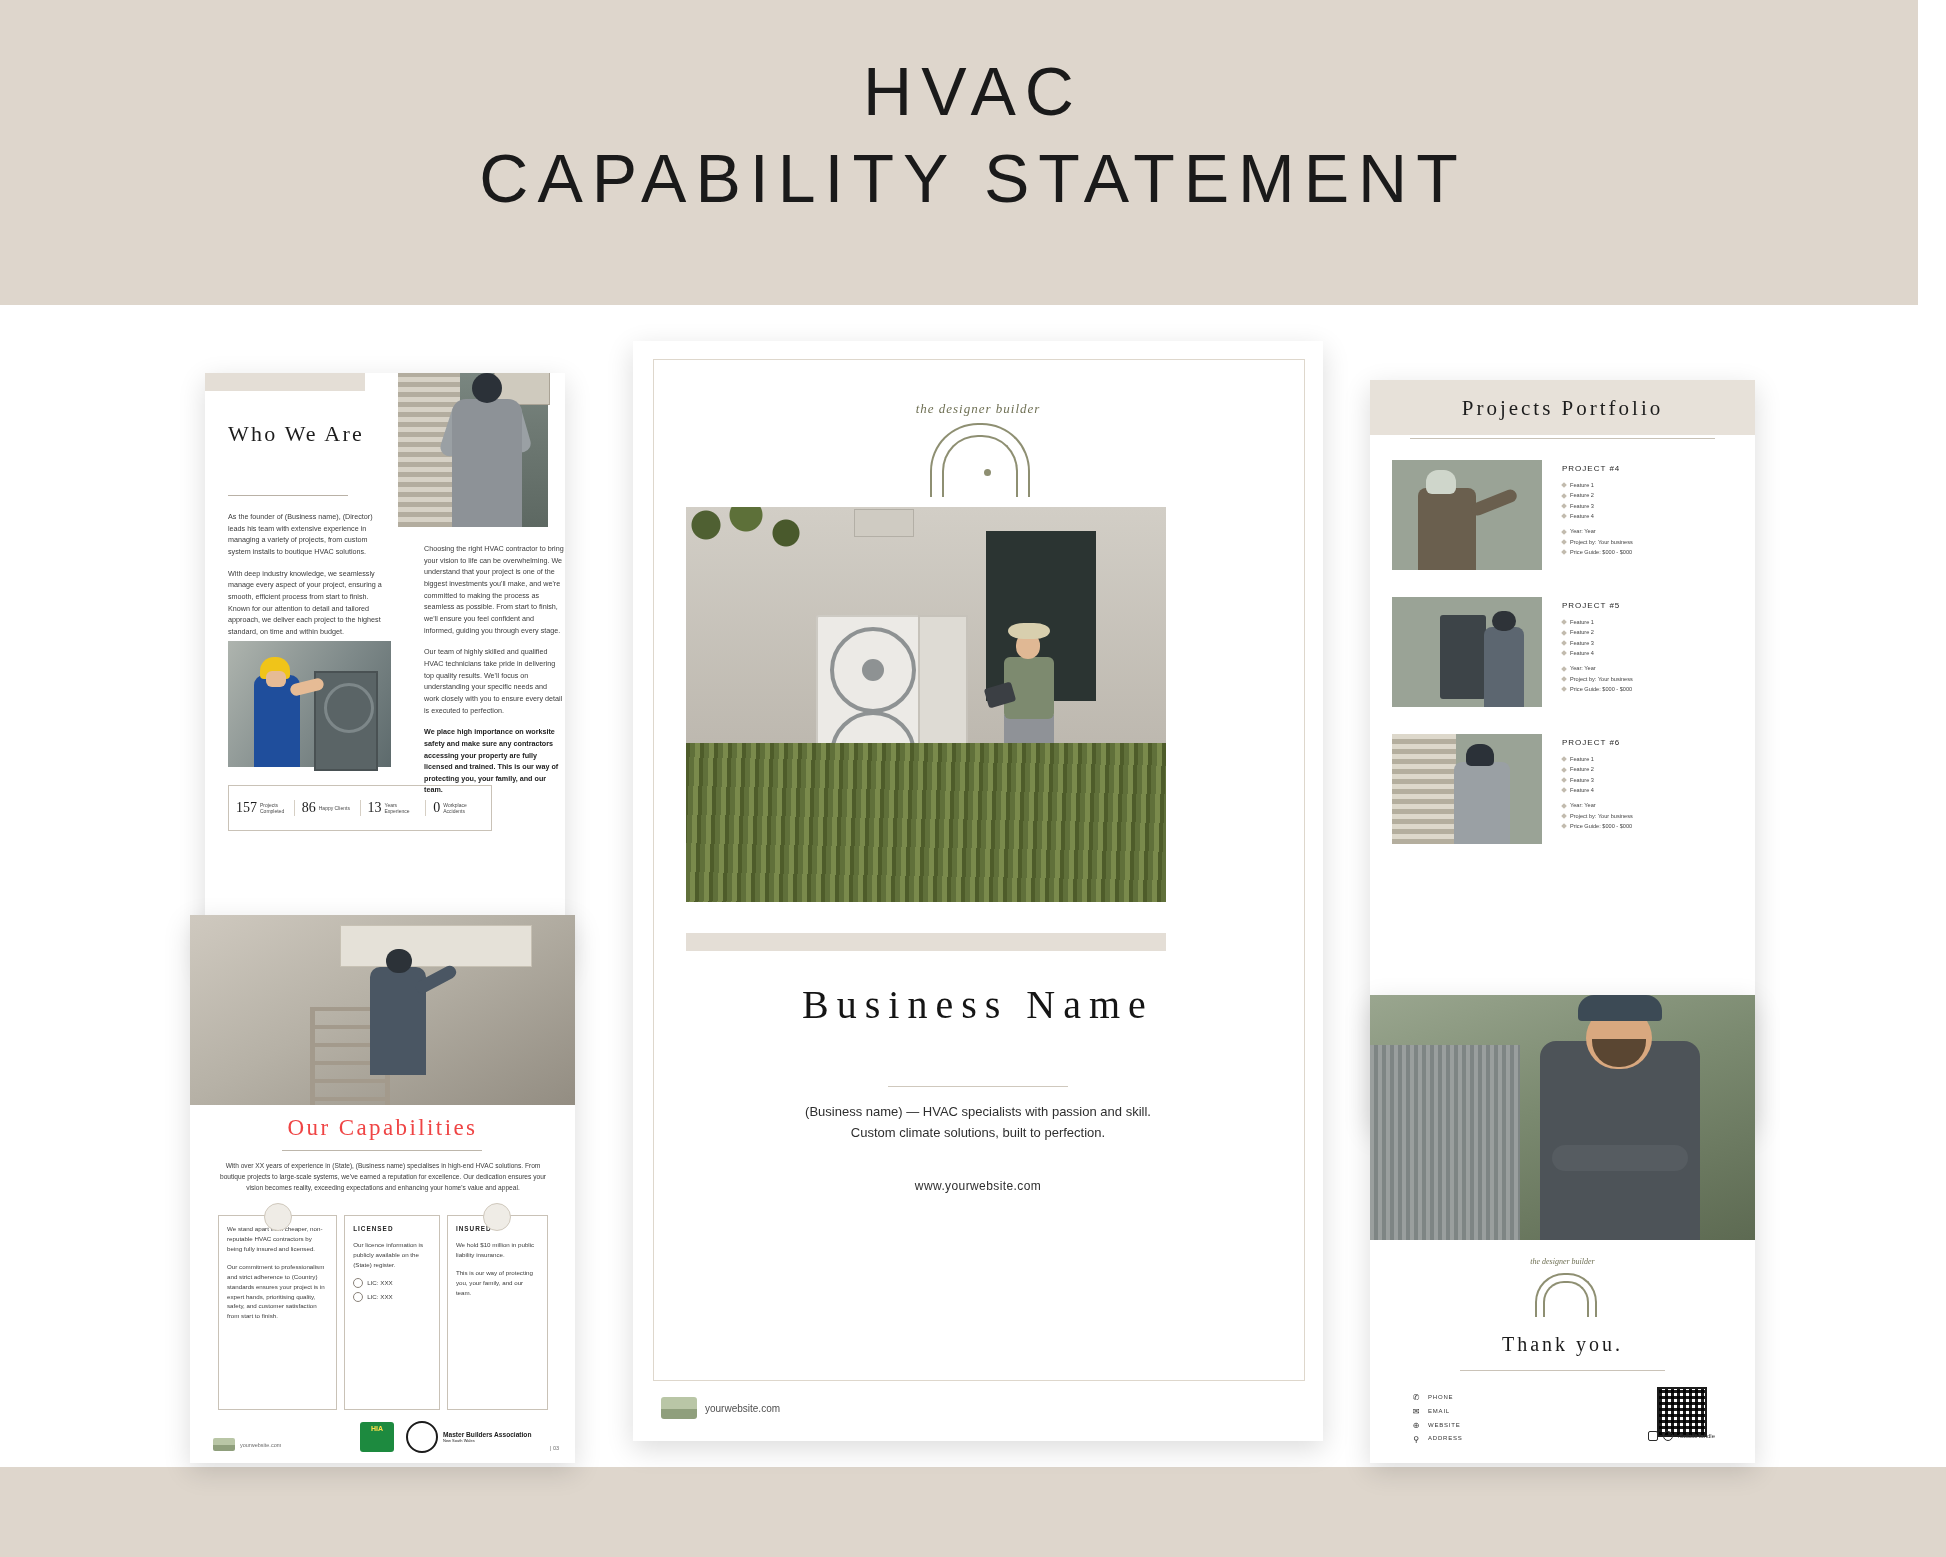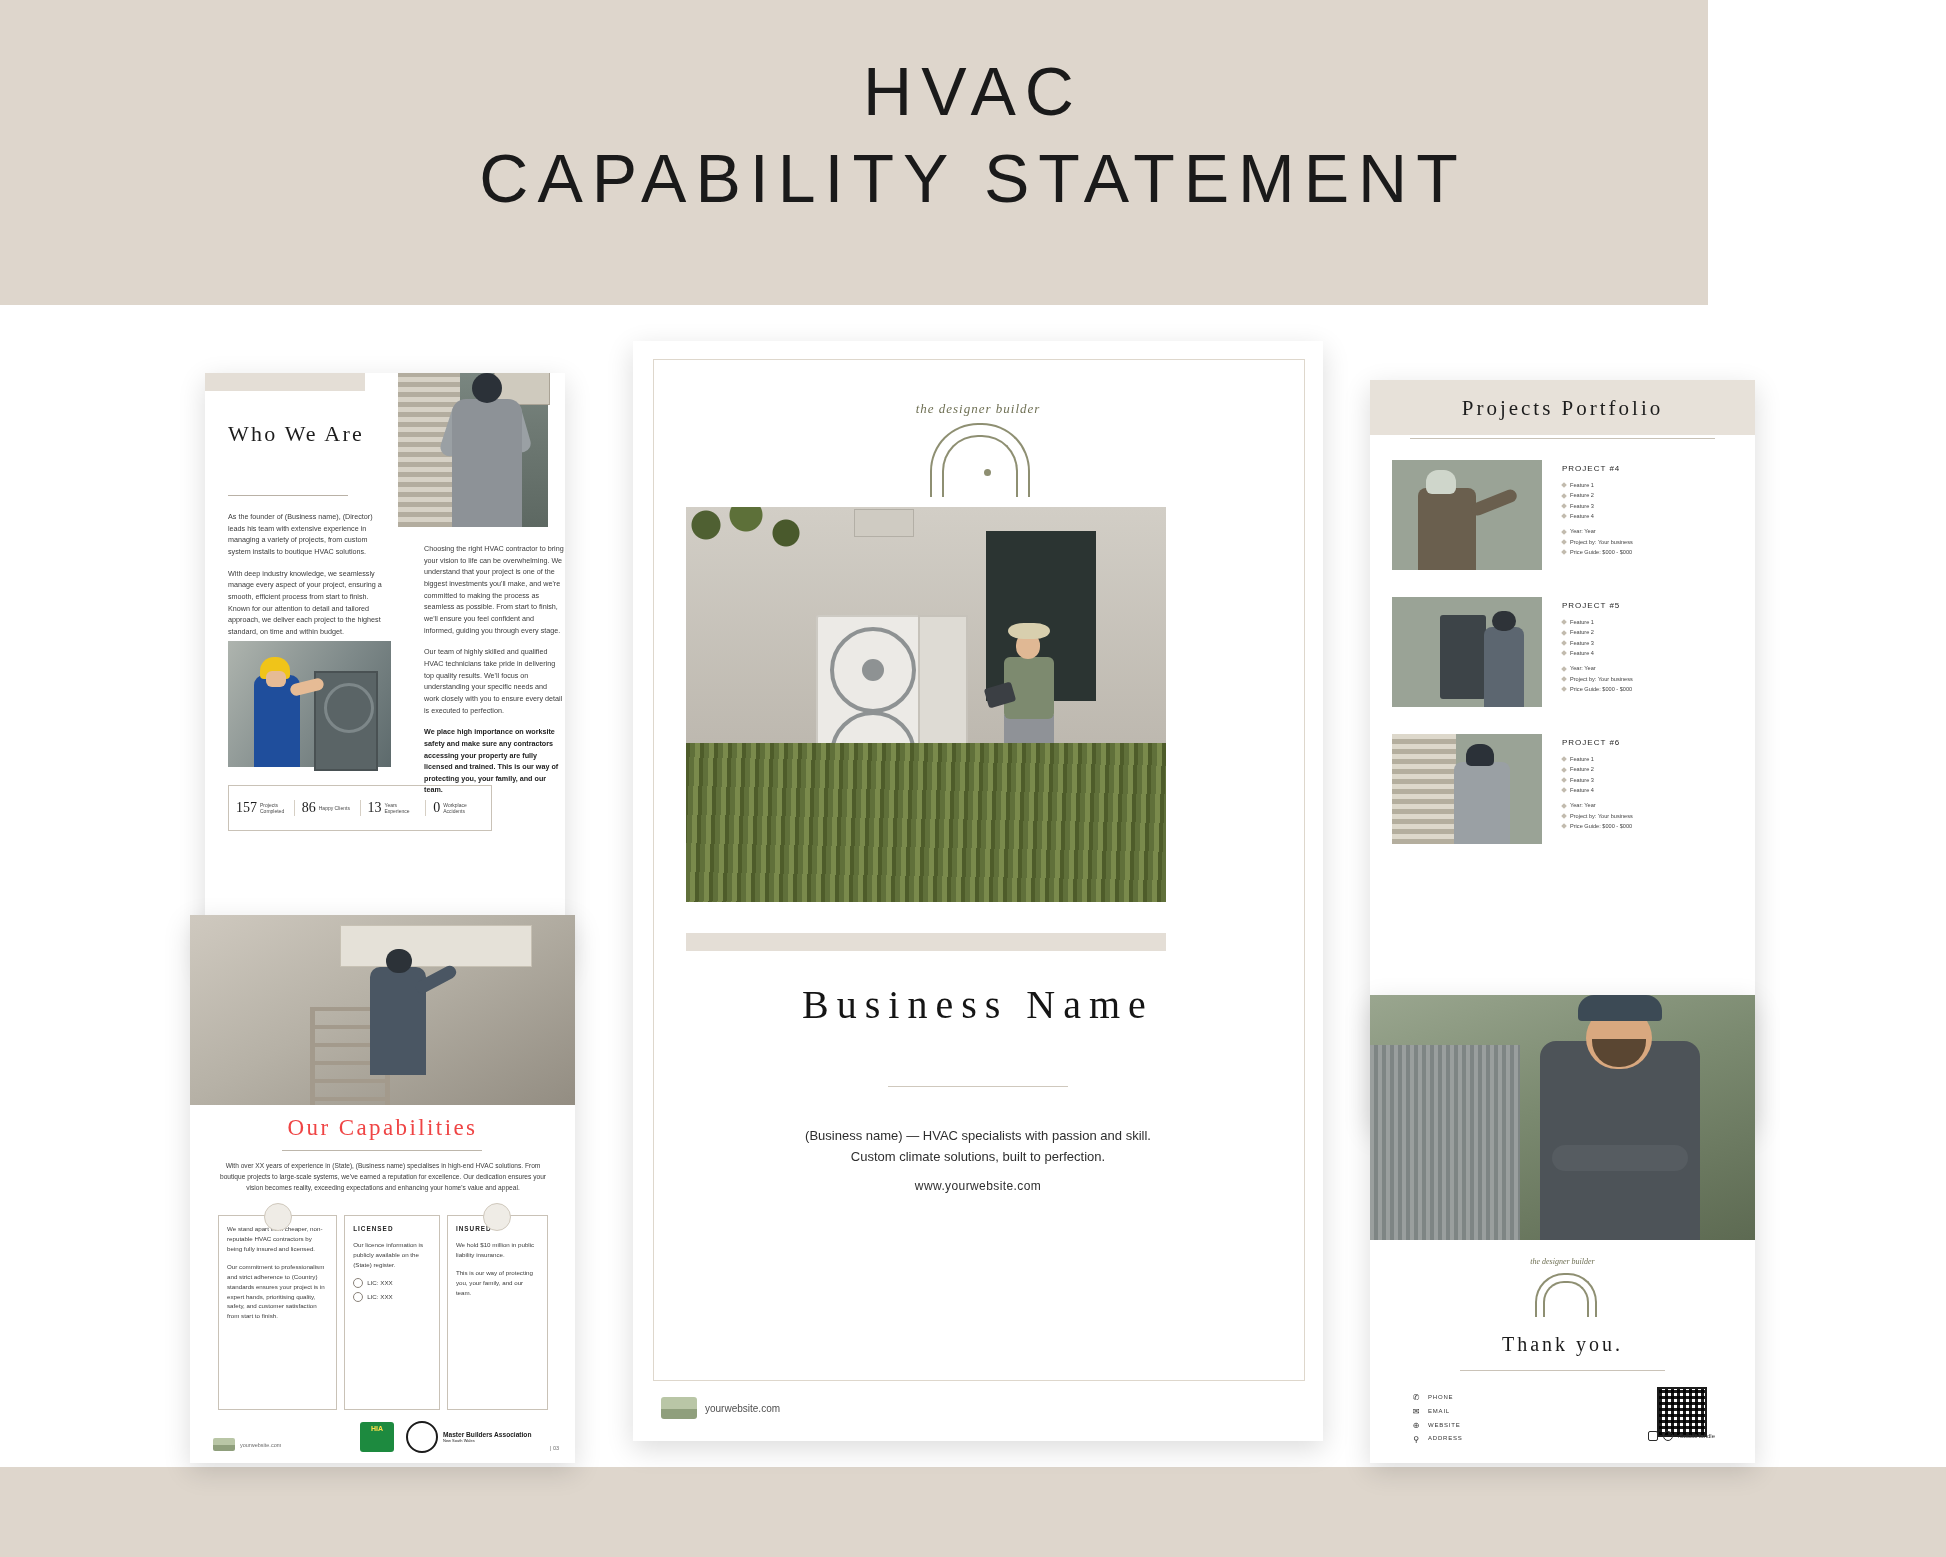--- a/index.html
+++ b/index.html
@@ -5,21 +5,21 @@
   html,body{margin:0;padding:0;}
   body{
     width:1946px;height:1557px;
     background:#ffffff;
     font-family:"Liberation Sans", sans-serif;
     overflow:hidden;
     position:relative;
   }
   
   .header{
-    position:absolute;left:0;top:0;width:1708px;height:305px;
+    position:absolute;left:0;top:0;width:1918px;height:305px;
     background:#ded6cc;
   }
   .header-title{
     position:absolute;left:0;top:48px;width:1946px;
     text-align:center;
     font-family:"Liberation Sans", sans-serif;
     font-weight:400;
     font-size:68px;
     letter-spacing:9px;
     color:#1a1a1a;
@@ -180,21 +180,21 @@
     position:absolute;left:0;top:640px;width:690px;text-align:center;
     font-family:"Liberation Serif", serif;font-size:40px;letter-spacing:8px;color:#151515;
   }
   .biz-year{
     position:absolute;left:0;top:700px;width:690px;text-align:center;
     font-family:"Liberation Serif", serif;font-size:26px;letter-spacing:6px;color:#2a2a2a;
   }
   .biz-rule{position:absolute;left:255px;top:745px;width:180px;height:1px;background:#cfc8bd;}
   .biz-tag{
     position:absolute;left:95px;top:760px;width:500px;text-align:center;
-    font-size:13px;line-height:1.65;color:#2e2e2e;margin-top:24px;
+    font-size:13px;line-height:1.65;color:#2e2e2e;
   }
   .biz-web{
     position:absolute;left:95px;top:838px;width:500px;text-align:center;
     font-size:12px;color:#2e2e2e;letter-spacing:.4px;
   }
   .cover-footer{position:absolute;left:28px;bottom:22px;display:flex;align-items:center;gap:8px;}
   .cover-footer .mark{width:36px;height:22px;background:linear-gradient(180deg,#b9c6a6 0 55%,#8f9f7c 55% 100%);border-radius:3px;}
   .cover-footer .url{font-size:10px;color:#4f4f4f;}
 
   

